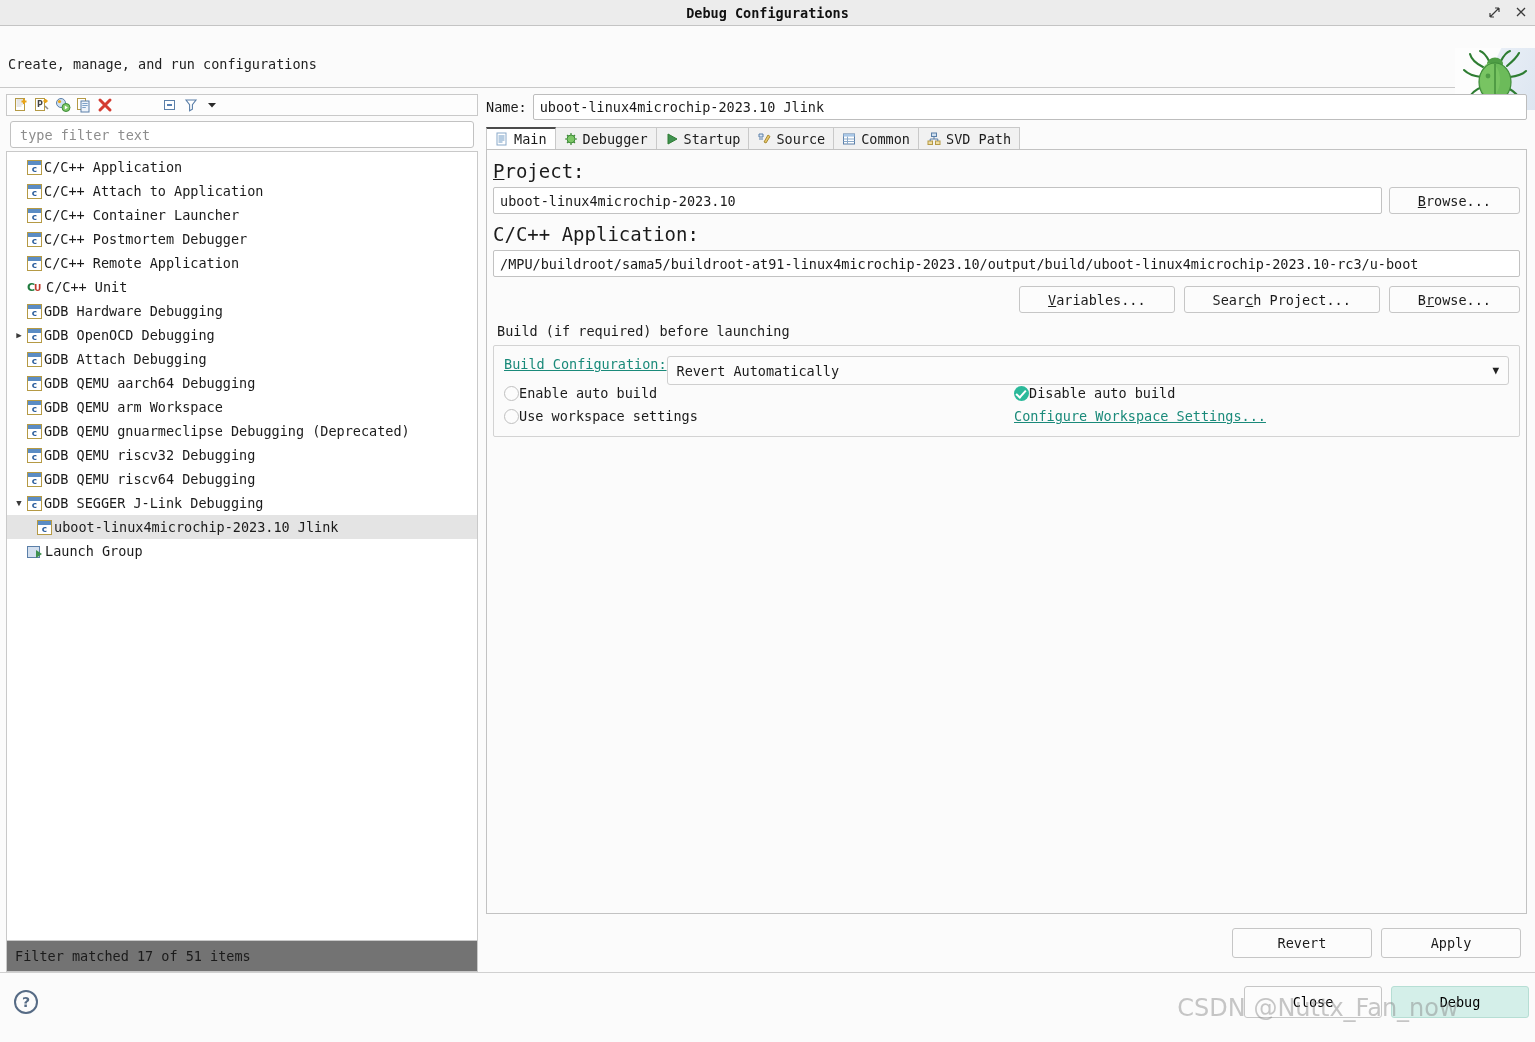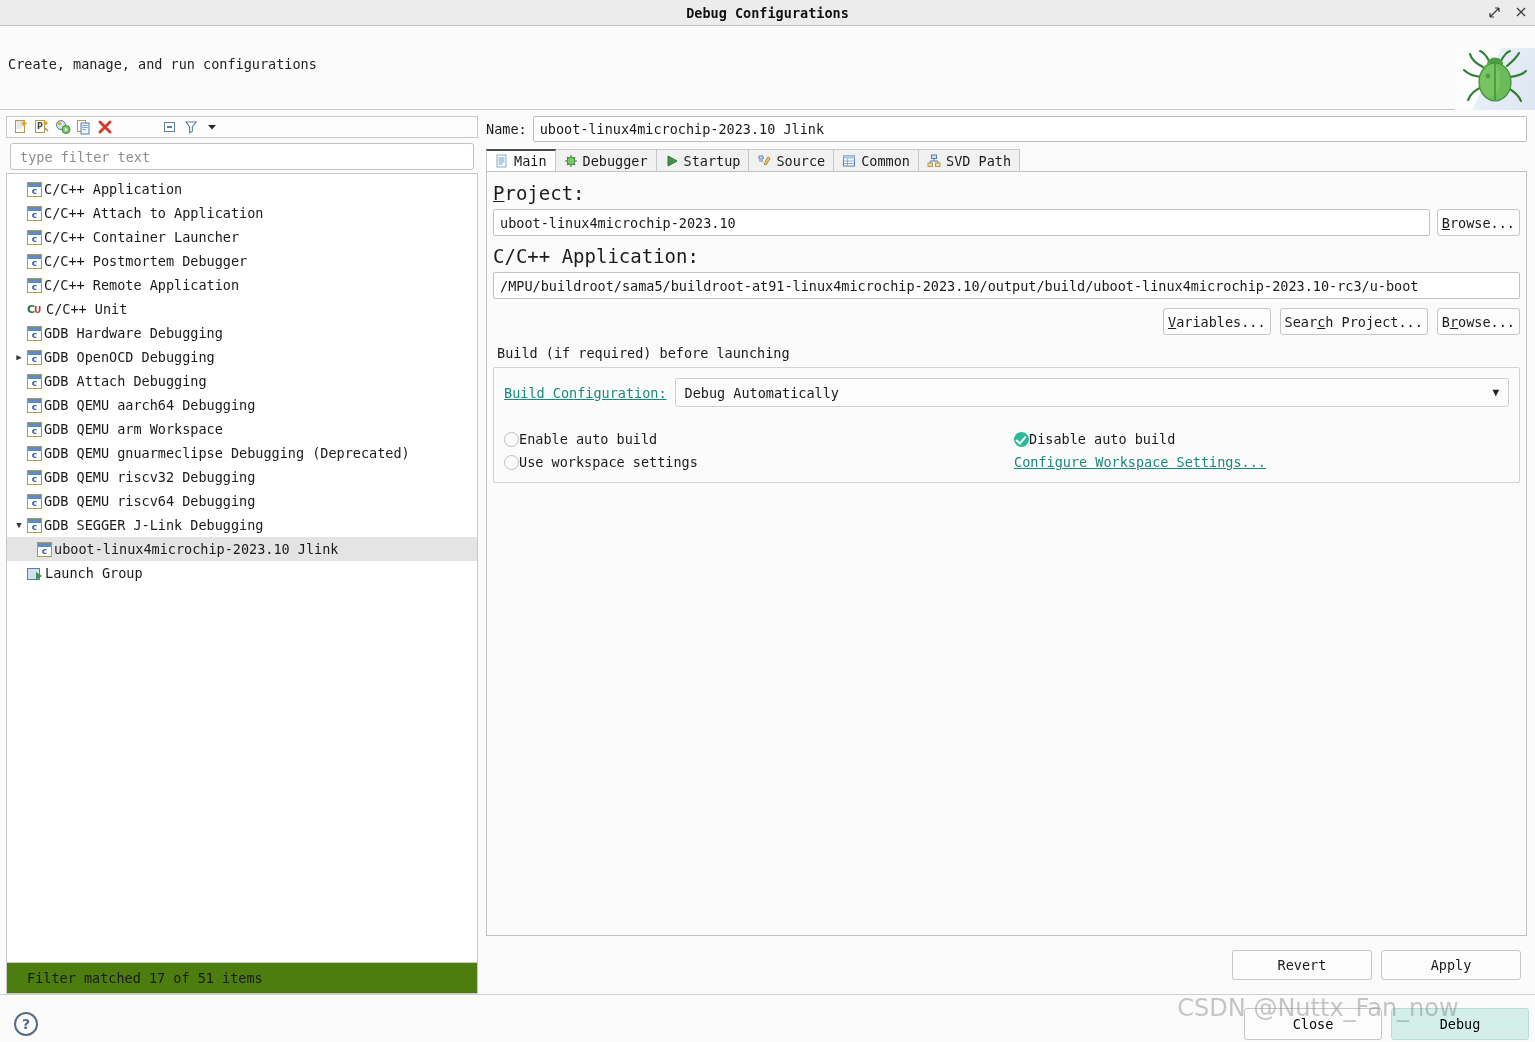--- a/index.html
+++ b/index.html
@@ -32,21 +32,21 @@
     display: flex; align-items: center; gap: 14px;
   }
   #titlebar .wbtn {
     color: #3a3a3a; font-size: 13px; line-height: 1;
     cursor: default; user-select: none;
   }
 
   
   #header {
     position: relative;
-    height: 84px;
+    height: 62px;
     background: #fbfbfb;
     border-bottom: 1px solid #c9c9c9;
   }
   #header .hdr-text {
     position: absolute; left: 8px; top: 30px;
     font-size: 13.5px; color: #222;
   }
   #bug-badge {
     position: absolute; right: 0px; top: 22px;
     width: 80px; height: 62px;
@@ -168,23 +168,23 @@
     position: absolute; left: 9px; top: 6px;
     width: 0; height: 0;
     border-left: 6px solid #3f9150;
     border-top: 4px solid transparent;
     border-bottom: 4px solid transparent;
   }
 
   #filter-status {
     height: 32px;
     border: 1px solid #c9c9c9;
-    background: #4d7c0f;
+    background: #737373;
     display: flex; align-items: center;
-    padding-left: 20px;
+    padding-left: 8px;
     font-size: 13.5px;
   }
 
   
   #rightpanel {
     flex: 1;
     display: flex; flex-direction: column;
     min-width: 0;
   }
   #name-row {
@@ -244,38 +244,38 @@
     height: 27px;
     border: 1px solid #c2c2c2; border-radius: 2px;
     background: #fff;
     padding: 0 6px;
     font-family: inherit; font-size: 13.5px;
     color: #1b1b1b; outline: none;
   }
   .btn {
     height: 27px;
     min-width: 68px;
-    padding: 0 4px;
+    padding: 0 28px;
     border: 1px solid #c6c6c6; border-radius: 3px;
     background: #fcfcfc;
     font-family: inherit; font-size: 13.5px;
     color: #1b1b1b;
     cursor: default;
     white-space: nowrap;
   }
   .btn-row { display: flex; justify-content: flex-end; gap: 9px; margin-bottom: 10px; }
 
   .group-title { font-size: 13.5px; margin: 2px 0 6px 4px; }
   .build-box {
     border: 1px solid #d3d3d3;
     border-radius: 2px;
     background: #fbfbfb;
     padding: 10px 10px 12px 10px;
   }
-  .bc-row { display: flex; align-items: center; gap: 8px; margin-bottom: 24px; }
+  .bc-row { display: flex; margin-bottom: 0; }
   .link {
     color: #1a8a7a; text-decoration: underline;
     font-size: 13.5px; cursor: default; white-space: nowrap;
   }
   .combo {
     flex: 1; min-width: 0;
     height: 29px;
     border: 1px solid #cfcfcf; border-radius: 3px;
     background: #fcfcfc;
     display: flex; align-items: center; justify-content: space-between;
@@ -639,21 +639,21 @@
         <button class="btn"><span class="u">V</span>ariables...</button>
         <button class="btn">Sear<span class="u">c</span>h Project...</button>
         <button class="btn">B<span class="u">r</span>owse...</button>
       </div>
 
       <div class="group-title">Build (if required) before launching</div>
       <div class="build-box">
         <div class="bc-row">
           <span class="link">Build Configuration:</span>
           <div class="combo">
-            <span>Debug Automatically</span>
+            <span>Revert Automatically</span>
             <span class="arrow">▼</span>
           </div>
         </div>
         <div class="radio-grid">
           <div class="radio-item">
             <span class="radio"></span>
             <span>Enable auto build</span>
           </div>
           <div class="radio-item">
             <span class="radio on"></span>

